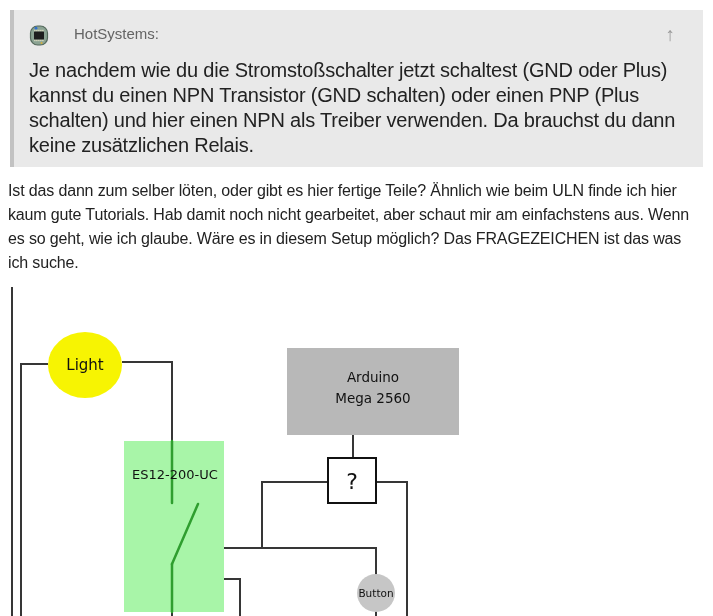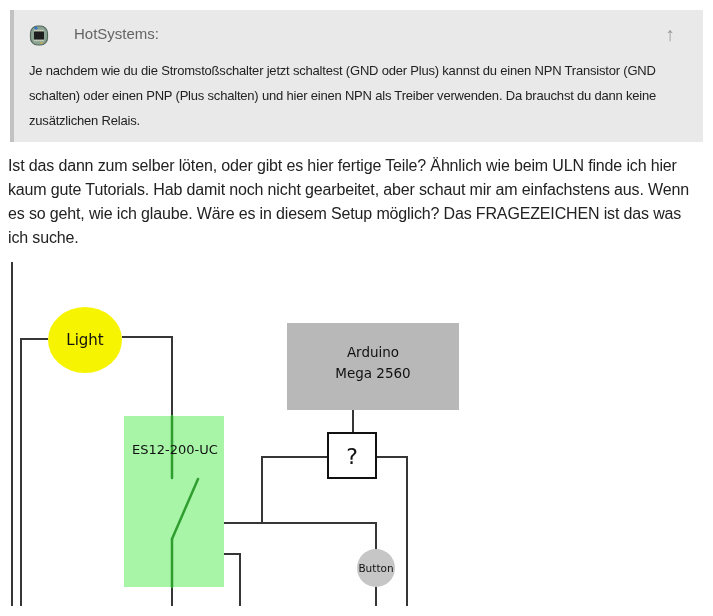--- a/index.html
+++ b/index.html
@@ -31,21 +31,21 @@
   }
   .jump-arrow {
     margin-left: auto;
     font-size: 19px;
     line-height: 19px;
     color: var(--arrow, #9a9a9a);
     cursor: pointer;
     padding-right: 12px;
   }
   .quote-text {
-    font-size: 13px;
+    font-size: 20px;
     line-height: 25px;
     letter-spacing: -0.2px;
     color: var(--text, #222);
     max-width: 662px;
   }
 
   
   .reply-text {
     margin: 12px 8px 0 8px;
     font-size: 16px;

